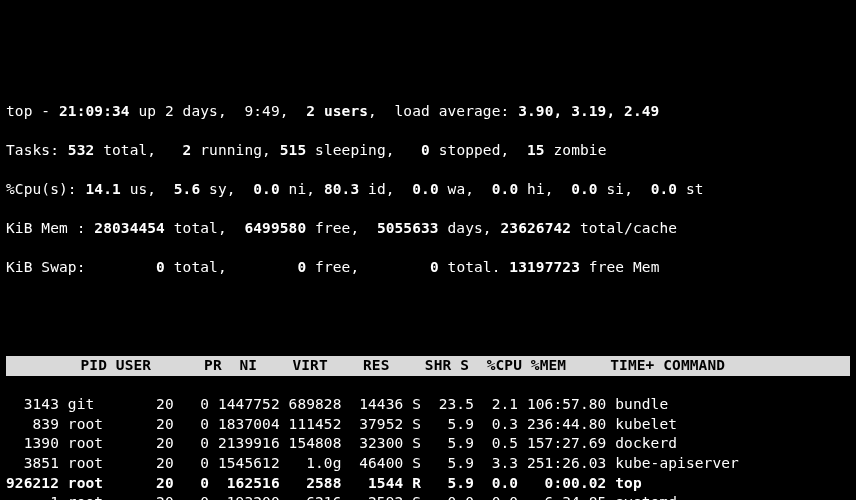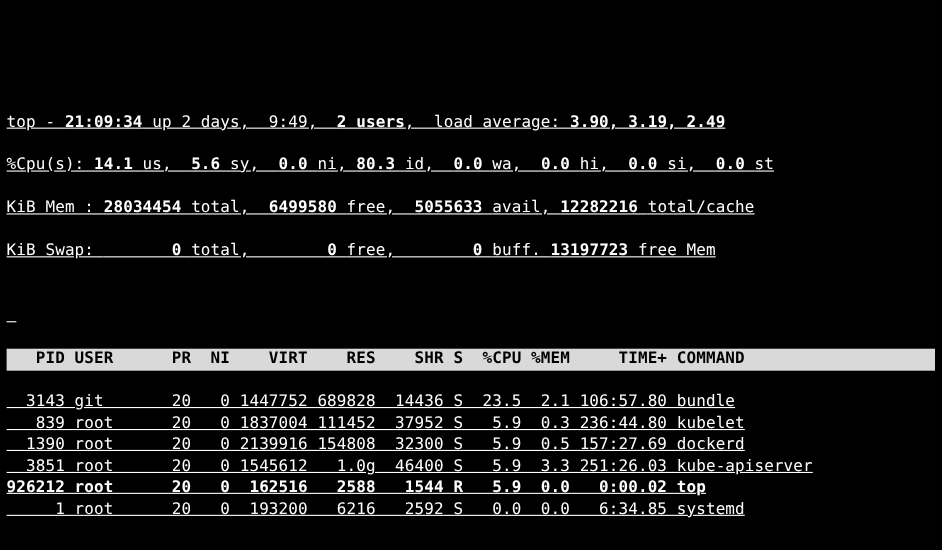--- a/index.html
+++ b/index.html
@@ -12,33 +12,35 @@
     padding: 4px 6px;
     white-space: pre;
     letter-spacing: 0.1px;
   }
   .bold { font-weight: bold; }
   .hdr {
     background: #d9d9d9;
     color: #000;
     font-weight: bold;
     display: block;
+    padding-left: 48px;
   }
-  .row { display: block; text-decoration: underline; }
+  .row { display: block; }
   .summary span { white-space: pre; }
 </style>
 </head>
 <body>
 
 
 
 <div class="summary">
 <span class="row"><span>top - </span><span class="bold">21:09:34</span><span> up 2 days,  9:49,  </span><span class="bold">2 users</span><span>,  load average: </span><span class="bold">3.90, 3.19, 2.49</span></span>
+<span class="row"><span>Tasks: </span><span class="bold">532 </span><span>total,   </span><span class="bold">2 </span><span>running, </span><span class="bold">515 </span><span>sleeping,   </span><span class="bold">0 </span><span>stopped,  </span><span class="bold">15 </span><span>zombie</span></span>
 <span class="row"><span>%Cpu(s): </span><span class="bold">14.1 </span><span>us,  </span><span class="bold">5.6 </span><span>sy,  </span><span class="bold">0.0 </span><span>ni, </span><span class="bold">80.3 </span><span>id,  </span><span class="bold">0.0 </span><span>wa,  </span><span class="bold">0.0 </span><span>hi,  </span><span class="bold">0.0 </span><span>si,  </span><span class="bold">0.0 </span><span>st</span></span>
-<span class="row"><span>KiB Mem : </span><span class="bold">28034454 </span><span>total,  </span><span class="bold">6499580 </span><span>free,  </span><span class="bold">5055633 </span><span>avail, </span><span class="bold">12282216 </span><span>total/cache</span></span>
-<span class="row"><span>KiB Swap: </span><span class="bold">       0 </span><span>total,        </span><span class="bold">0 </span><span>free,        </span><span class="bold">0 </span><span>buff. </span><span class="bold">13197723 </span><span>free Mem</span></span>
+<span class="row"><span>KiB Mem : </span><span class="bold">28034454 </span><span>total,  </span><span class="bold">6499580 </span><span>free,  </span><span class="bold">5055633 </span><span>days, </span><span class="bold">23626742 </span><span>total/cache</span></span>
+<span class="row"><span>KiB Swap: </span><span class="bold">       0 </span><span>total,        </span><span class="bold">0 </span><span>free,        </span><span class="bold">0 </span><span>total. </span><span class="bold">13197723 </span><span>free Mem</span></span>
 </div>
 <span class="row"> </span>
 <span class="hdr">   PID USER      PR  NI    VIRT    RES    SHR S  %CPU %MEM     TIME+ COMMAND            </span>
 <div id="process-list"><span class="row">  3143 git       20   0 1447752 689828  14436 S  23.5  2.1 106:57.80 bundle</span><span class="row">   839 root      20   0 1837004 111452  37952 S   5.9  0.3 236:44.80 kubelet</span><span class="row">  1390 root      20   0 2139916 154808  32300 S   5.9  0.5 157:27.69 dockerd</span><span class="row">  3851 root      20   0 1545612   1.0g  46400 S   5.9  3.3 251:26.03 kube-apiserver</span><span class="row bold">926212 root      20   0  162516   2588   1544 R   5.9  0.0   0:00.02 top</span><span class="row">     1 root      20   0  193200   6216   2592 S   0.0  0.0   6:34.85 systemd</span></div>
 
 
 
 
 </body></html>

